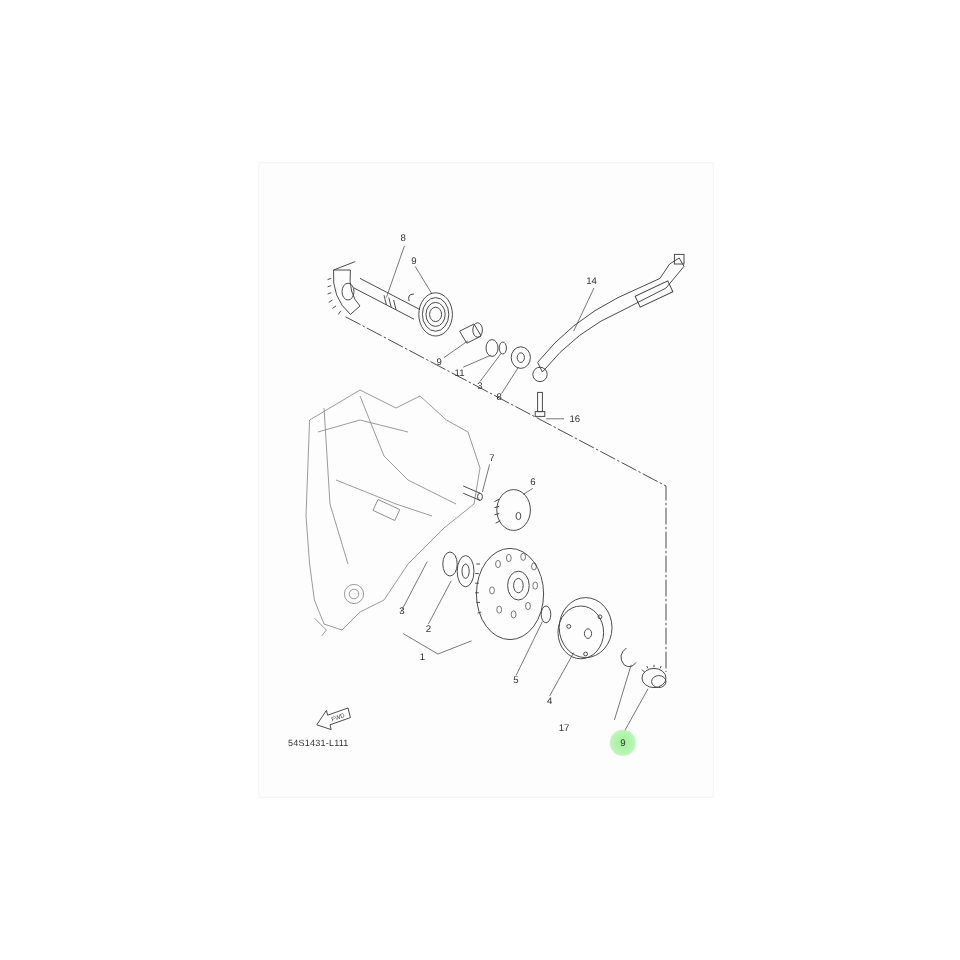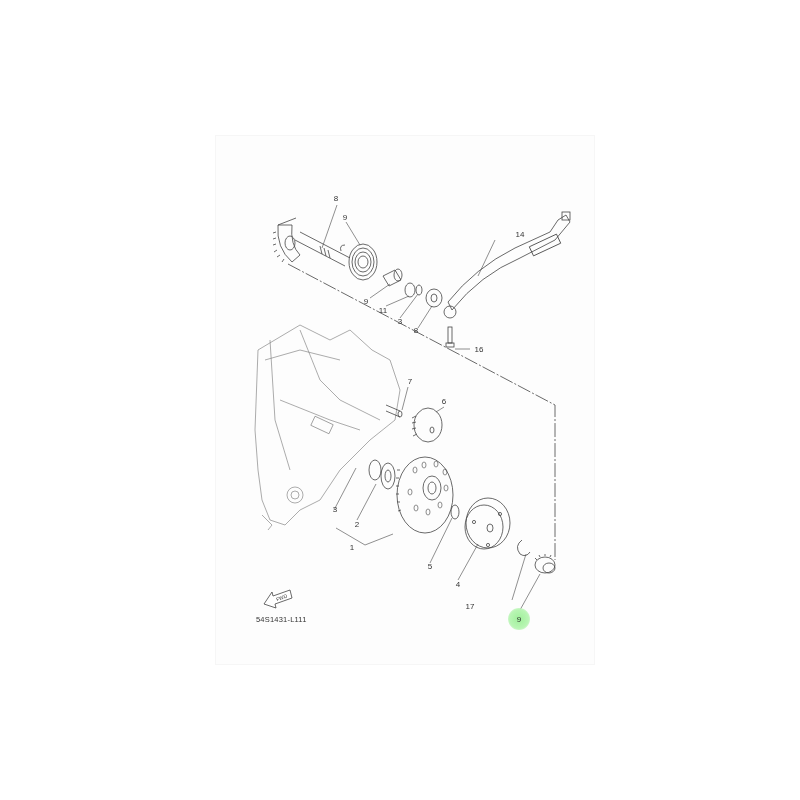--- a/index.html
+++ b/index.html
@@ -1,20 +1,20 @@
 <!DOCTYPE html>
 <html><head>
 <meta charset="utf-8">
 <style>
   html,body{margin:0;padding:0;background:#ffffff;}
   body{width:800px;height:800px;position:relative;overflow:hidden;font-family:"Liberation Sans",sans-serif;}
   .panel{position:absolute;left:215px;top:135px;width:380px;height:530px;background:#fdfdfd;border:1px solid #f6f6f6;box-sizing:border-box;}
   svg.diagram{position:absolute;left:0;top:0;width:800px;height:800px;}
   .callout{position:absolute;font-size:8px;color:#333;line-height:1;transform:translate(-50%,-50%);white-space:nowrap;}
-  .code{position:absolute;left:256px;top:615px;font-size:7.5px;color:#333;letter-spacing:0.2px;text-align:right;}
+  .code{position:absolute;left:240px;top:615px;font-size:7.5px;color:#333;letter-spacing:0.2px;text-align:right;}
   .hl{position:absolute;left:508px;top:608px;width:22px;height:22px;border-radius:50%;background:radial-gradient(circle,#9ff09a 0%,#b9f5b4 60%,rgba(200,250,195,0) 100%);}
   .fwd{position:absolute;left:262px;top:588px;}
 </style>
 </head>
 <body>
 
 <div class="panel"></div>
 
 <svg class="diagram" viewBox="0 0 800 800" xmlns="http://www.w3.org/2000/svg">
   <g fill="none" stroke="#444" stroke-width="0.8">
@@ -161,21 +161,21 @@
 <span class="callout" style="left:458px;top:585px">4</span>
 <span class="callout" style="left:430px;top:567px">5</span>
 <span class="callout" style="left:444px;top:402px">6</span>
 <span class="callout" style="left:410px;top:382px">7</span>
 <span class="callout" style="left:336px;top:199px">8</span>
 <span class="callout" style="left:345px;top:218px">9</span>
 <span class="callout" style="left:366px;top:302px">9</span>
 <span class="callout" style="left:383px;top:311px">11</span>
 <span class="callout" style="left:400px;top:322px">3</span>
 <span class="callout" style="left:416px;top:331px">8</span>
-<span class="callout" style="left:520px;top:235px">14</span>
+<span class="callout" style="left:493px;top:235px">14</span>
 <span class="callout" style="left:479px;top:350px">16</span>
 <span class="callout" style="left:519px;top:620px">9</span>
 <span class="callout" style="left:470px;top:607px">17</span>
 
 <div class="fwd">
   <svg width="32" height="22" viewBox="0 0 32 22">
     <path d="M2 16 L10 4 L11 8 L28 2 L30 10 L13 16 L14 20 Z" fill="#fff" stroke="#444" stroke-width="0.8"></path>
     <text x="14" y="12" font-size="5" font-family="Liberation Sans, sans-serif" fill="#333" transform="rotate(-20 18 10)">FWD</text>
   </svg>
 </div>

